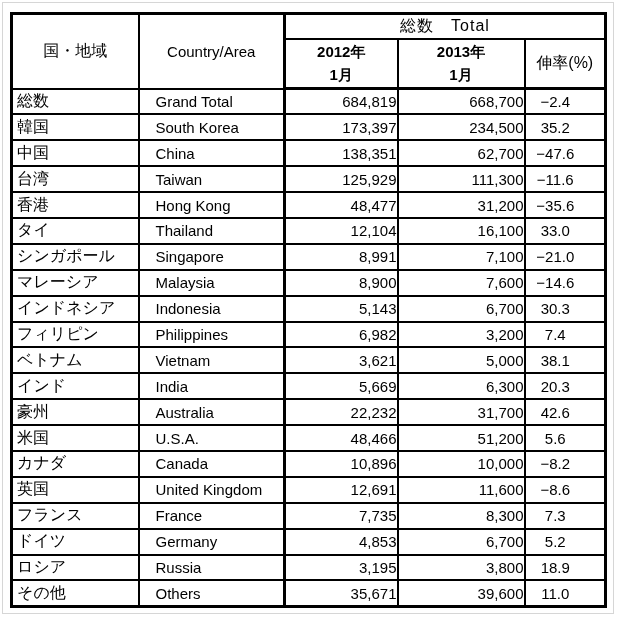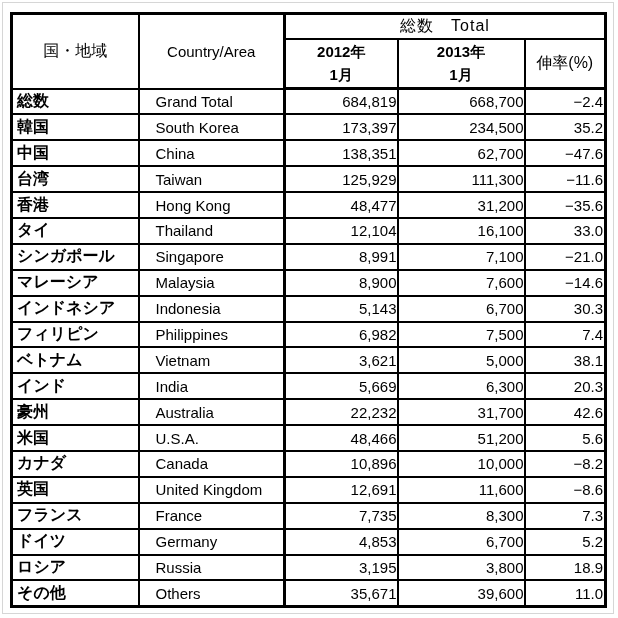--- a/index.html
+++ b/index.html
@@ -50,24 +50,24 @@
   tr.hrow2 { height: 50px; }
   tbody tr { height: 25.9px; }
 
   .stats th { text-align: center; }
   th.jp-head { font-size: 16px; }
   th.group-head { border-bottom: 1px solid #000; font-size: 16px; letter-spacing: 1px; }
   th.year-head div { line-height: 23px; font-weight: bold; }
   thead tr.hrow2 th { border-bottom: 3px solid #000; }
   th.en-col, td.en-col { border-right: 3px solid #000; }
 
-  td.jp-cell  { text-align: left;  padding-left: 4px; font-size: 16px; font-weight: bold; }
+  td.jp-cell  { text-align: left;  padding-left: 4px; font-size: 16px; }
   td.en-cell  { text-align: left;  padding-left: 16px; }
   td.num-cell { text-align: right; }
-  td.rate-cell{ text-align: right; padding-right: 1px; }
+  td.rate-cell{ text-align: center; padding-right: 19px; }
 </style>
 </head>
 <body>
 
 <div class="page-frame"></div>
 
 <table class="stats">
   <colgroup>
     <col class="c1">
       <col class="c2">
@@ -154,21 +154,21 @@
     <td class="jp-cell">インドネシア</td>
     <td class="en-cell en-col">Indonesia</td>
     <td class="num-cell">5,143</td>
     <td class="num-cell">6,700</td>
     <td class="rate-cell">30.3</td>
   </tr>
       <tr>
     <td class="jp-cell">フィリピン</td>
     <td class="en-cell en-col">Philippines</td>
     <td class="num-cell">6,982</td>
-    <td class="num-cell">7,500</td>
+    <td class="num-cell">3,200</td>
     <td class="rate-cell">7.4</td>
   </tr>
       <tr>
     <td class="jp-cell">ベトナム</td>
     <td class="en-cell en-col">Vietnam</td>
     <td class="num-cell">3,621</td>
     <td class="num-cell">5,000</td>
     <td class="rate-cell">38.1</td>
   </tr>
       <tr>

